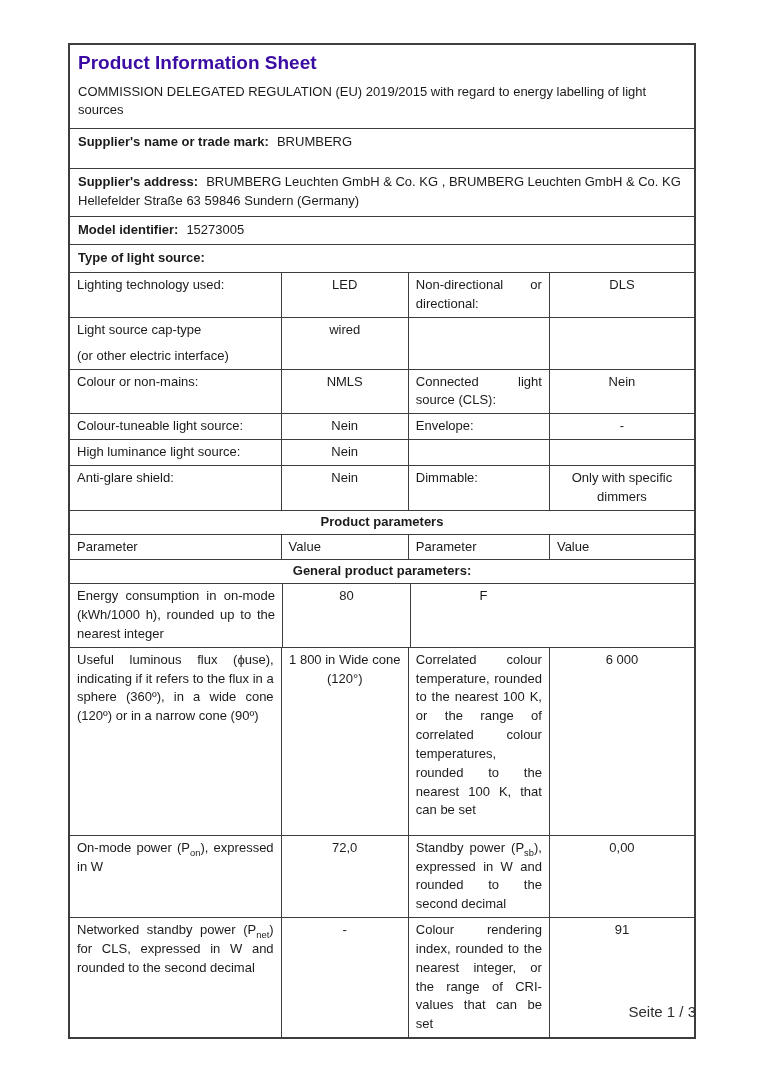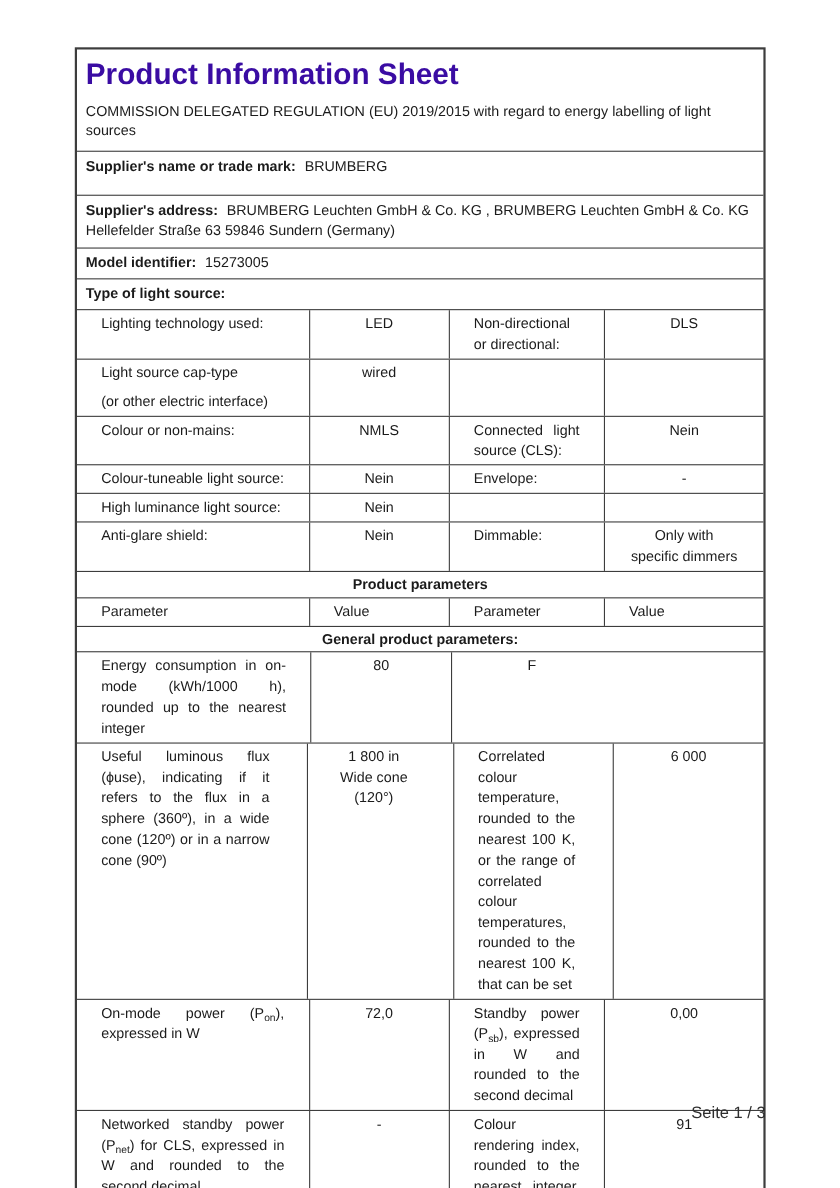--- a/index.html
+++ b/index.html
@@ -29,39 +29,39 @@
     line-height: 1.45;
   }
   .row {
     border-top: 1px solid #3d3d3d;
     box-sizing: border-box;
   }
   .row:first-child { border-top: none; }
   .title-block { padding: 7px 8px 9px 8px; }
   h1.doc-title {
     margin: 0 0 9px 0;
-    font-size: 27px;
+    font-size: 19px;
     line-height: 1.15;
     font-weight: bold;
     color: #3a0ca3;
   }
   .subtitle {
     margin: 0;
     font-size: 13px;
     line-height: 1.4;
     color: #1b1b1b;
   }
   .info-row { padding: 4px 8px; }
   .info-row .lbl { font-weight: bold; }
   .info-row .val { margin-left: 8px; }
   .section-label { padding: 4px 8px; font-weight: bold; }
   .cols { display: flex; align-items: stretch; }
   .c {
     box-sizing: border-box;
-    padding: 3px 22px;
+    padding: 3px 7px;
   }
   .c1 { width: 212px; text-align: justify; }
   .c2 { width: 128px; text-align: center; border-left: 1px solid #3d3d3d; }
   .c3 { width: 142px; text-align: justify; border-left: 1px solid #3d3d3d; }
   .c4 { width: 146px; text-align: center; border-left: 1px solid #3d3d3d; }
   .center-bold { text-align: center; font-weight: bold; padding: 2px 8px; }
   .line2 { display: block; margin-top: 7px; }
   sub { font-size: 0.72em; line-height: 0; }
   .footer {
     position: absolute;
@@ -150,21 +150,21 @@
     </div>
 
     <div class="row center-bold">General product parameters:</div>
 
     <div class="row cols" style="min-height:58px;">
       <div class="c c1">Energy consumption in on-mode (kWh/1000 h), rounded up to the nearest integer</div>
       <div class="c c2">80</div>
       <div class="c c4">F</div>
     </div>
 
-    <div class="row cols" style="min-height:188px;gap:12px;">
+    <div class="row cols" style="min-height:188px;">
       <div class="c c1">Useful luminous flux (ϕuse), indicating if it refers to the flux in a sphere (360º), in a wide cone (120º) or in a narrow cone (90º)</div>
       <div class="c c2">1 800 in Wide cone (120°)</div>
       <div class="c c3">Correlated colour temperature, rounded to the nearest 100 K, or the range of correlated colour temperatures, rounded to the nearest 100 K, that can be set</div>
       <div class="c c4">6 000</div>
     </div>
 
     <div class="row cols" style="min-height:78px;">
       <div class="c c1">On-mode power (P<sub>on</sub>), expressed in W</div>
       <div class="c c2">72,0</div>
       <div class="c c3">Standby power (P<sub>sb</sub>), expressed in W and rounded to the second decimal</div>

